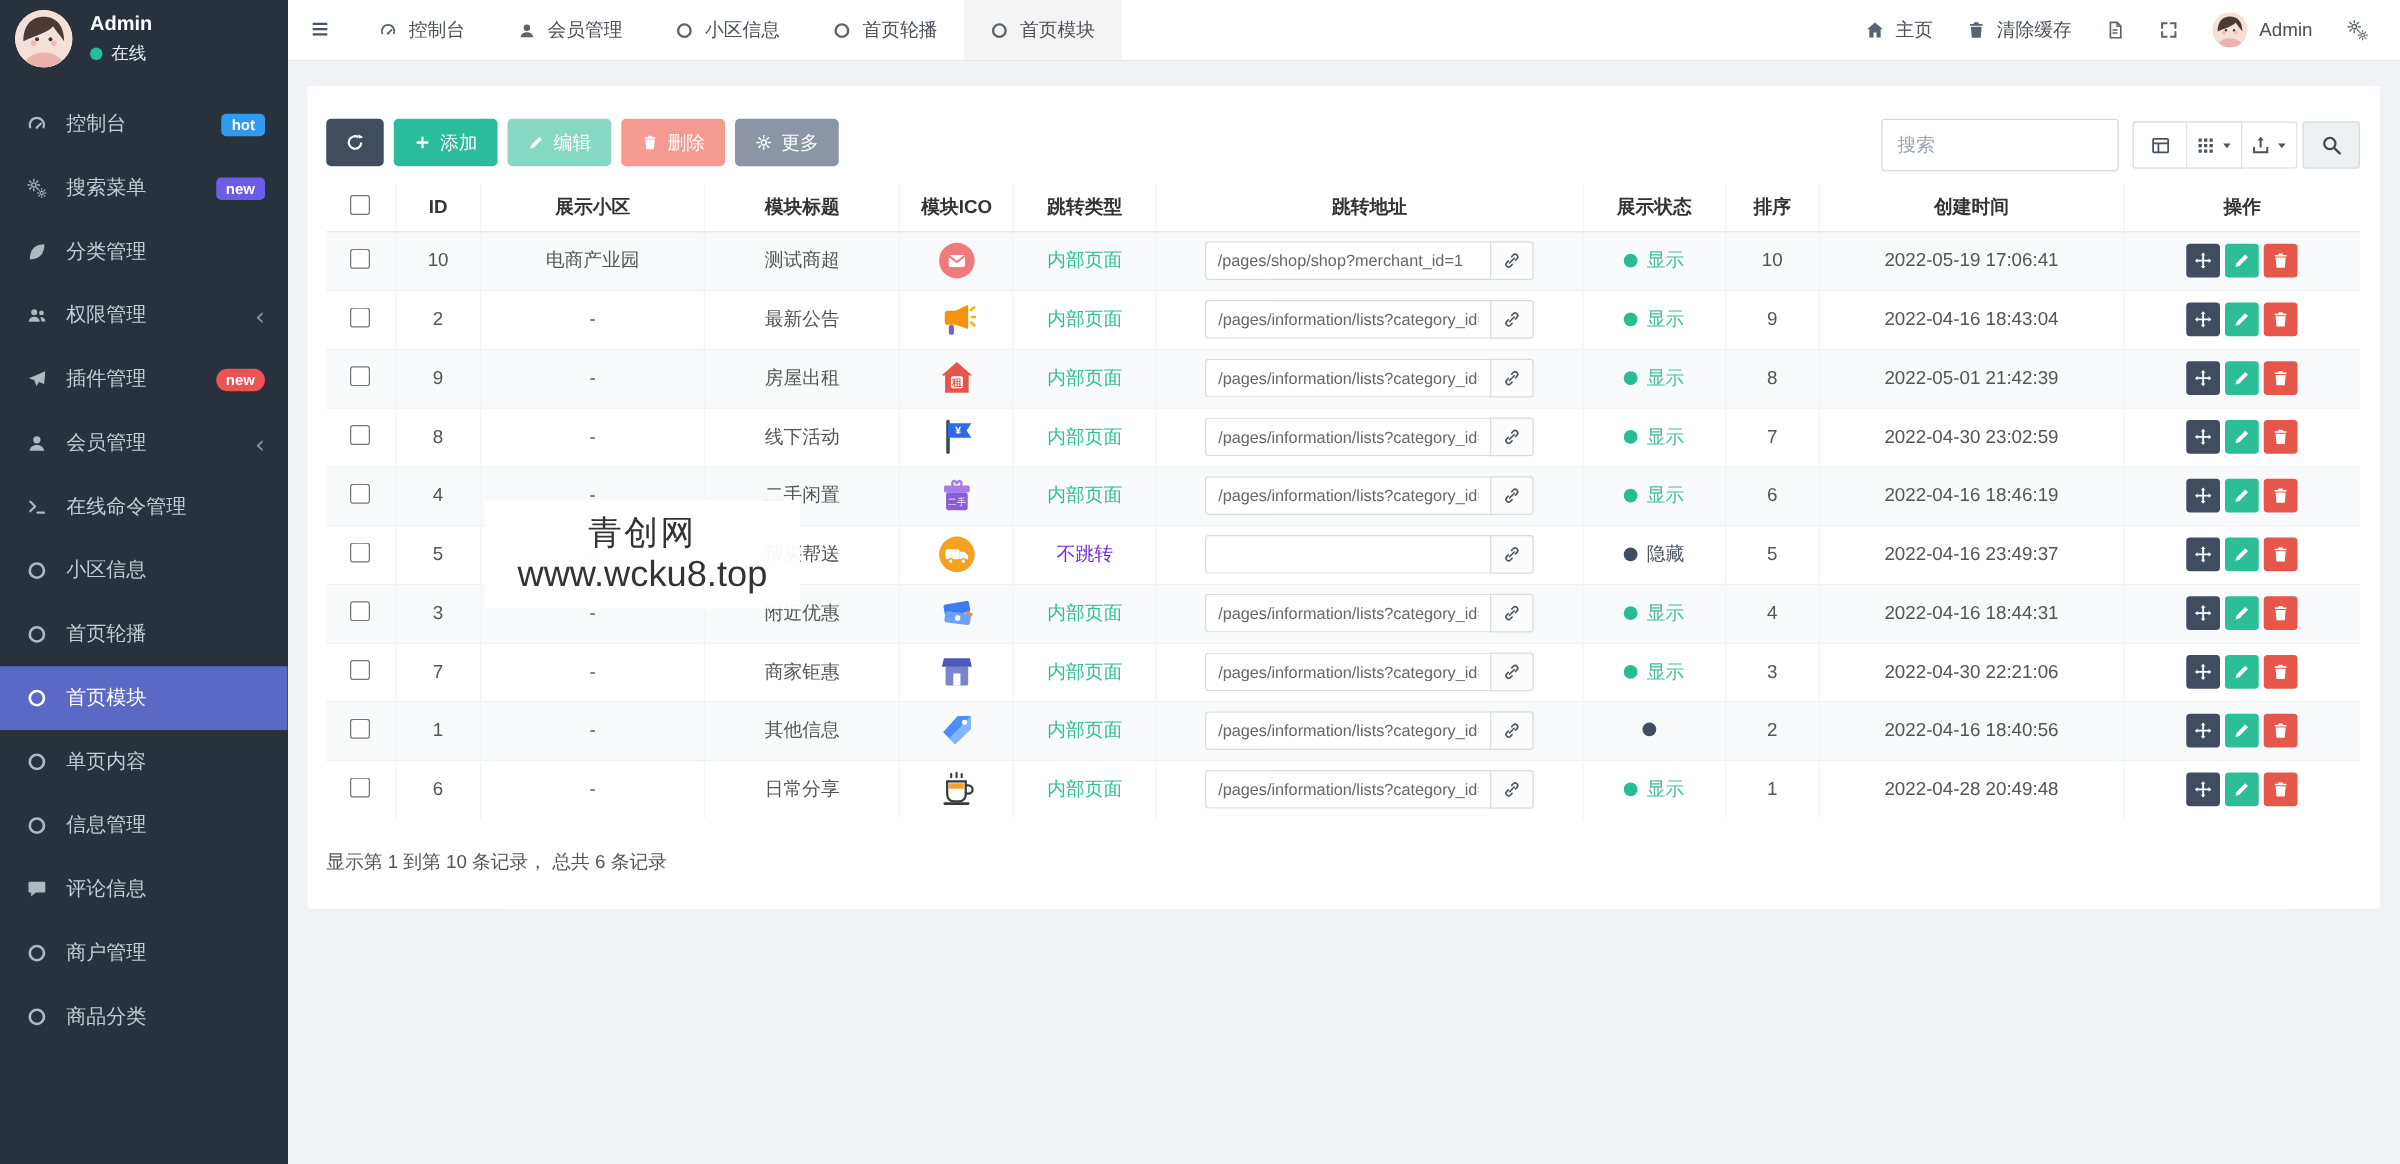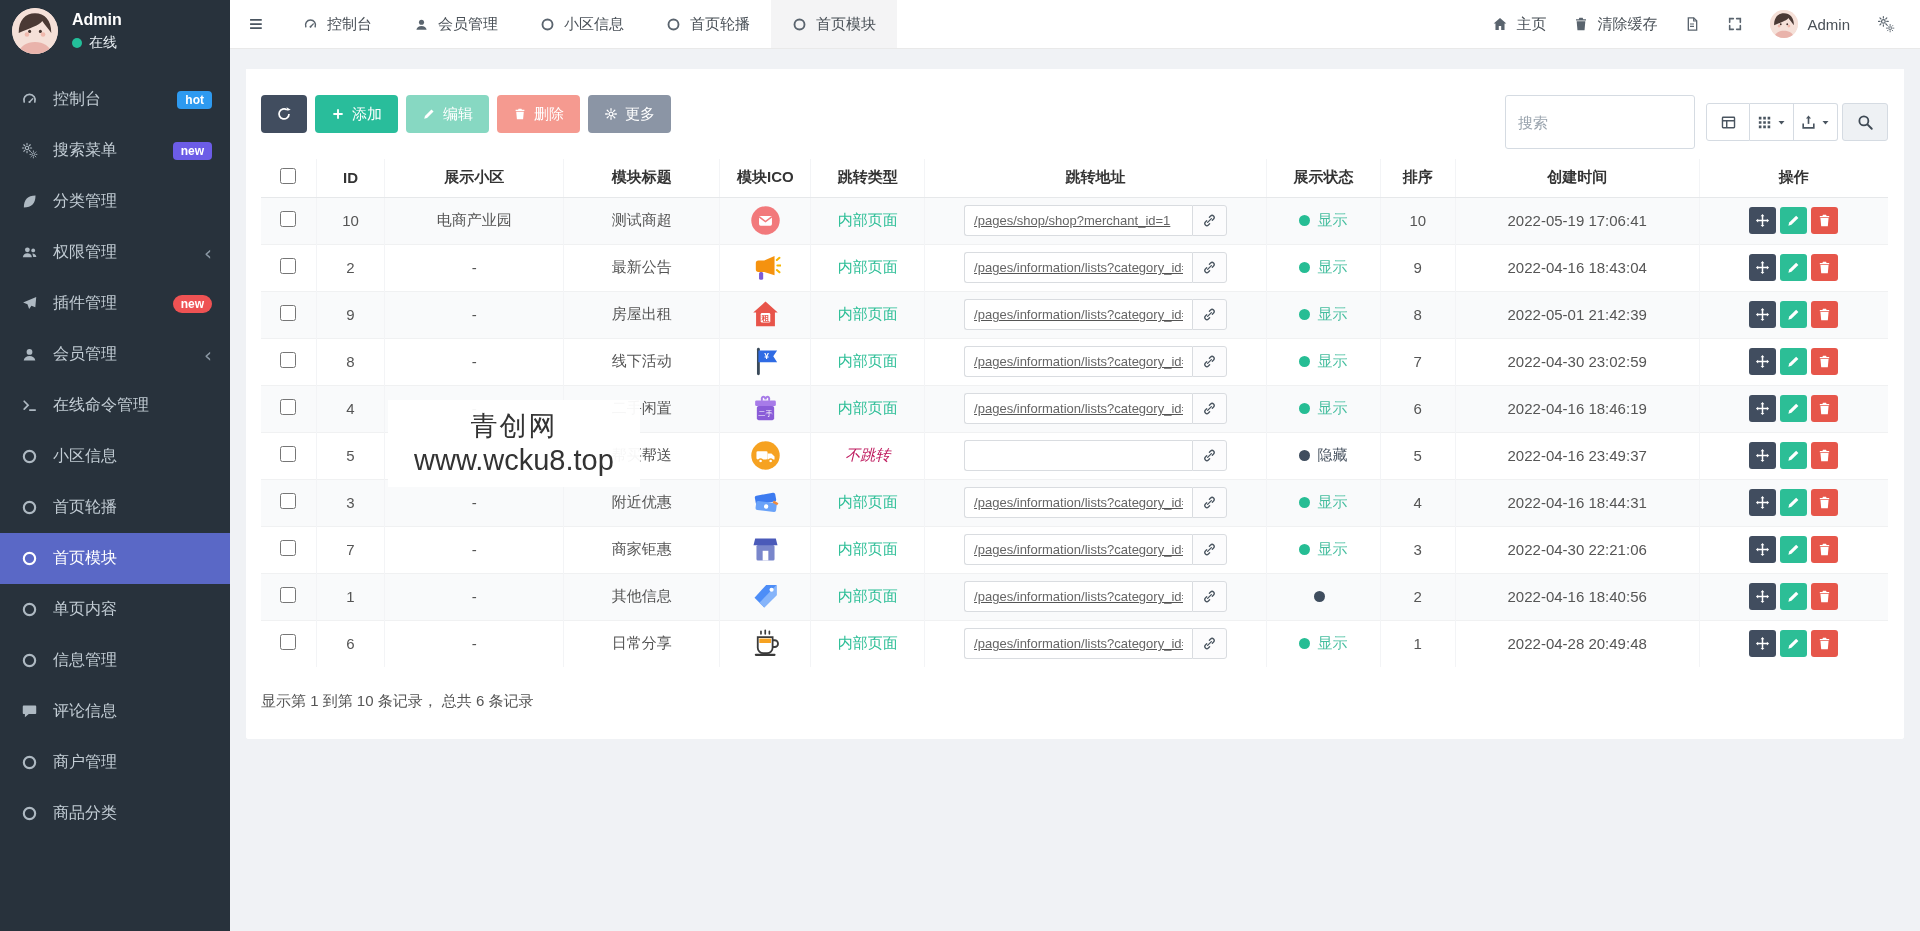--- a/index.html
+++ b/index.html
@@ -55,43 +55,43 @@
   .toolbar { display:flex; margin-bottom:10px; }
   .btn { border:none; font-family:inherit; font-size:15px; color:#fff; height:38px; border-radius:4px; display:inline-flex; align-items:center; gap:7px; padding:0 16px; cursor:pointer; }
   .btn .ic { font-size:14px; }
   .btn-refresh { width:46px; justify-content:center; padding:0; background:#414d5f; }
   .btn-add { background:#29bd9b; }
   .btn-edit { background:#87d8c2; cursor:default; }
   .btn-del { background:#f59a90; cursor:default; }
   .btn-more { background:#8b95a5; }
   .toolbar .btn + .btn { margin-left:8px; }
   .toolbar-right { margin-left:auto; display:flex; align-items:center; }
-  .tsearch { width:190px; height:54px; border:1px solid #d5dbe2; border-radius:3px; font-size:15px; font-family:inherit; color:#555; padding:0 12px; outline:none; }
+  .tsearch { width:190px; height:42px; border:1px solid #d5dbe2; border-radius:3px; font-size:15px; font-family:inherit; color:#555; padding:0 12px; outline:none; }
   .tsearch::placeholder { color:#9aa4ae; }
   .btn-group { display:flex; margin-left:11px; }
   .gbtn { width:44px; height:38px; background:#fff; border:1px solid #d5dbe2; color:#4a5560; display:flex; align-items:center; justify-content:center; gap:3px; cursor:pointer; }
   .gbtn + .gbtn { border-left:none; }
   .gbtn:first-child { border-radius:3px 0 0 3px; }
   .gbtn:last-child { border-radius:0 3px 3px 0; }
   .gbtn .ic { font-size:17px; }
   .gbtn .caret { font-size:11px; color:#4a5560; }
   .btn-search { width:46px; height:38px; margin-left:4px; background:#eef1f4; border:1px solid #d5dbe2; border-radius:3px; color:#3f4a55; display:flex; align-items:center; justify-content:center; cursor:pointer; }
   .btn-search .ic { font-size:18px; }
 
   
   table { width:100%; border-collapse:collapse; table-layout:fixed; }
   th { font-weight:bold; color:#333; font-size:15px; height:38px; border-bottom:1px solid #e6e8ea; text-align:center; }
   td { height:47px; text-align:center; color:#555; font-size:15px; border-top:1px solid #f0f1f2; overflow:hidden; }
   th + th, td + td { border-left:1px solid #f3f4f6; }
   tbody tr:nth-child(odd) { background:#f9fafb; }
   input[type=checkbox] { width:16px; height:16px; cursor:pointer; }
   .ico-svg { width:31px; height:31px; vertical-align:middle; }
   .jt-internal { color:#2cbe96; }
-  .jt-none { color:#be185d;font-style:italic; }
-  .url-wrap { display:inline-flex; align-items:flex-start;text-decoration:underline; }
+  .jt-none { color:#6d28d9; }
+  .url-wrap { display:inline-flex; align-items:flex-start; }
   .url-input { width:228px; height:31px; border:1px solid #d9dce0; border-right:none; border-radius:3px 0 0 3px; font-size:13px; font-family:inherit; color:#666; padding:0 9px; outline:none; background:#fff; white-space:nowrap; }
   .url-btn { width:35px; height:31px; border:1px solid #d9dce0; border-radius:0 3px 3px 0; background:#fcfcfd; color:#4a5560; cursor:pointer; display:flex; align-items:center; justify-content:center; }
   .url-btn .ic { font-size:15px; }
   .c-status { }
   .status-wrap { display:inline-flex; align-items:center; gap:7px; }
   .status-wrap .dot { width:11px; height:11px; border-radius:50%; }
   .st-show .dot { background:#26bd94; }
   .st-show .status-label { color:#46be9f; }
   .st-hide .dot, .st-dot .dot { background:#3f4d5e; }
   .st-hide .status-label { color:#4a5562; }

